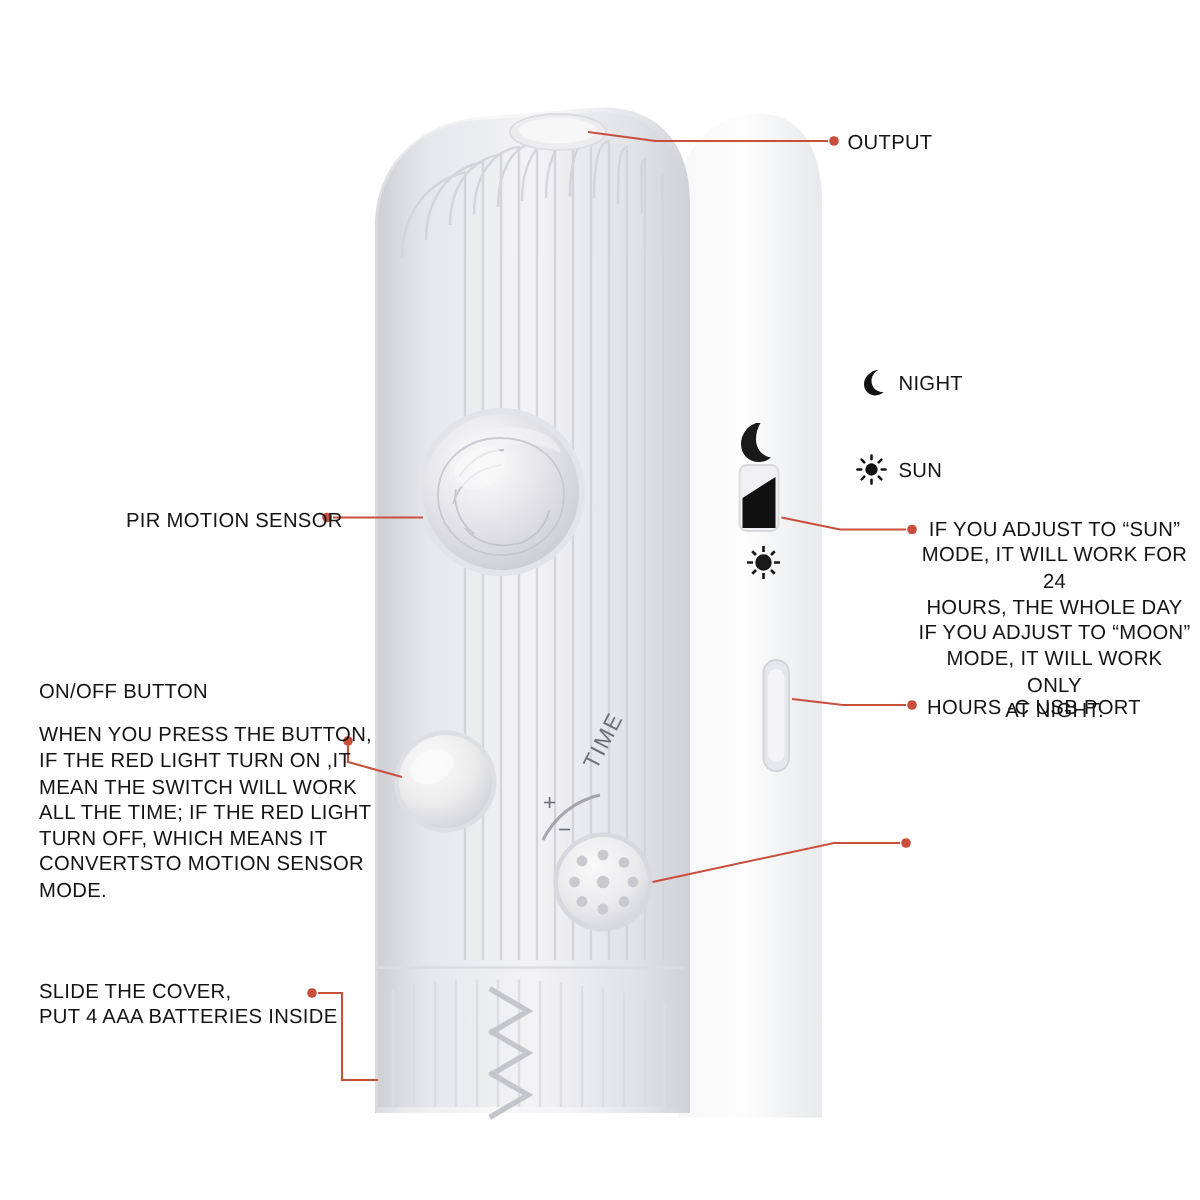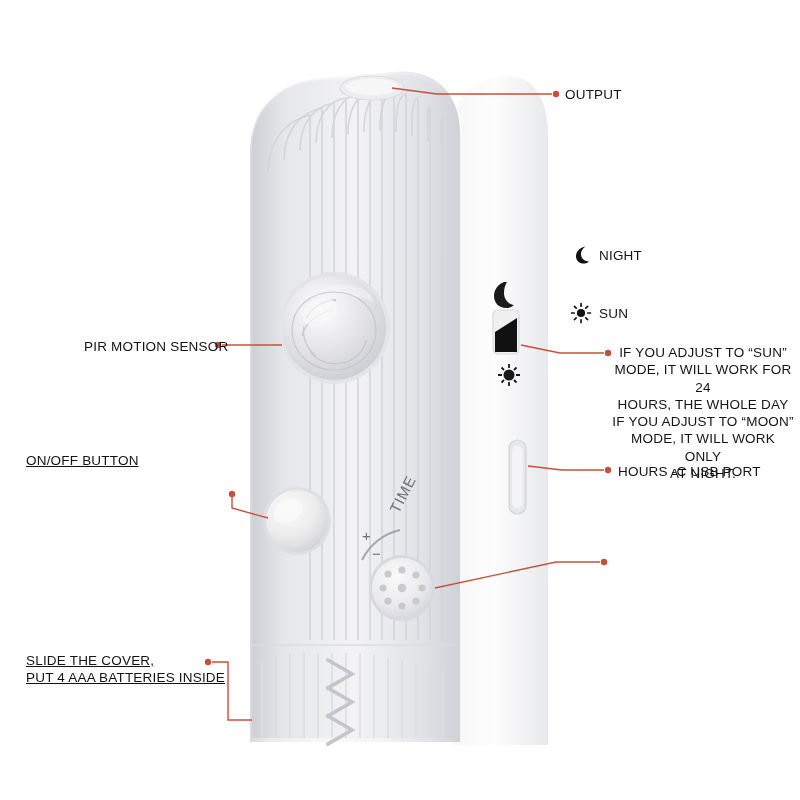--- a/index.html
+++ b/index.html
@@ -244,18 +244,25 @@
 HOURS, THE WHOLE DAY
 IF YOU ADJUST TO “MOON”
 MODE, IT WILL WORK ONLY
 AT NIGHT.</div>
 
   <div class="callout right" style="left:618px; top:463px;">HOURS -C USB PORT</div>
 
 
   <div class="callout left" style="left:72px; top:338px;margin-left:12px;">PIR MOTION SENSOR</div>
 
-  <div class="callout left" style="left:26px; top:452px;text-decoration:underline;">ON/OFF BUTTON</div>
-
-  <div class="callout left" style="left:26px; top:652px; width:230px;text-decoration:underline;">SLIDE THE COVER,
+  <div class="callout left" style="left:26px; top:452px;">ON/OFF BUTTON</div>
+  <div class="callout left" style="left:26px; top:481px; width:222px;">WHEN YOU PRESS THE BUTTON,
+IF THE RED LIGHT TURN ON ,IT
+MEAN THE SWITCH WILL WORK
+ALL THE TIME; IF THE RED LIGHT
+TURN OFF, WHICH MEANS IT
+CONVERTSTO MOTION SENSOR
+MODE.</div>
+
+  <div class="callout left" style="left:26px; top:652px; width:230px;">SLIDE THE COVER,
 PUT 4 AAA BATTERIES INSIDE</div>
 
 </div>
 
 </body></html>

